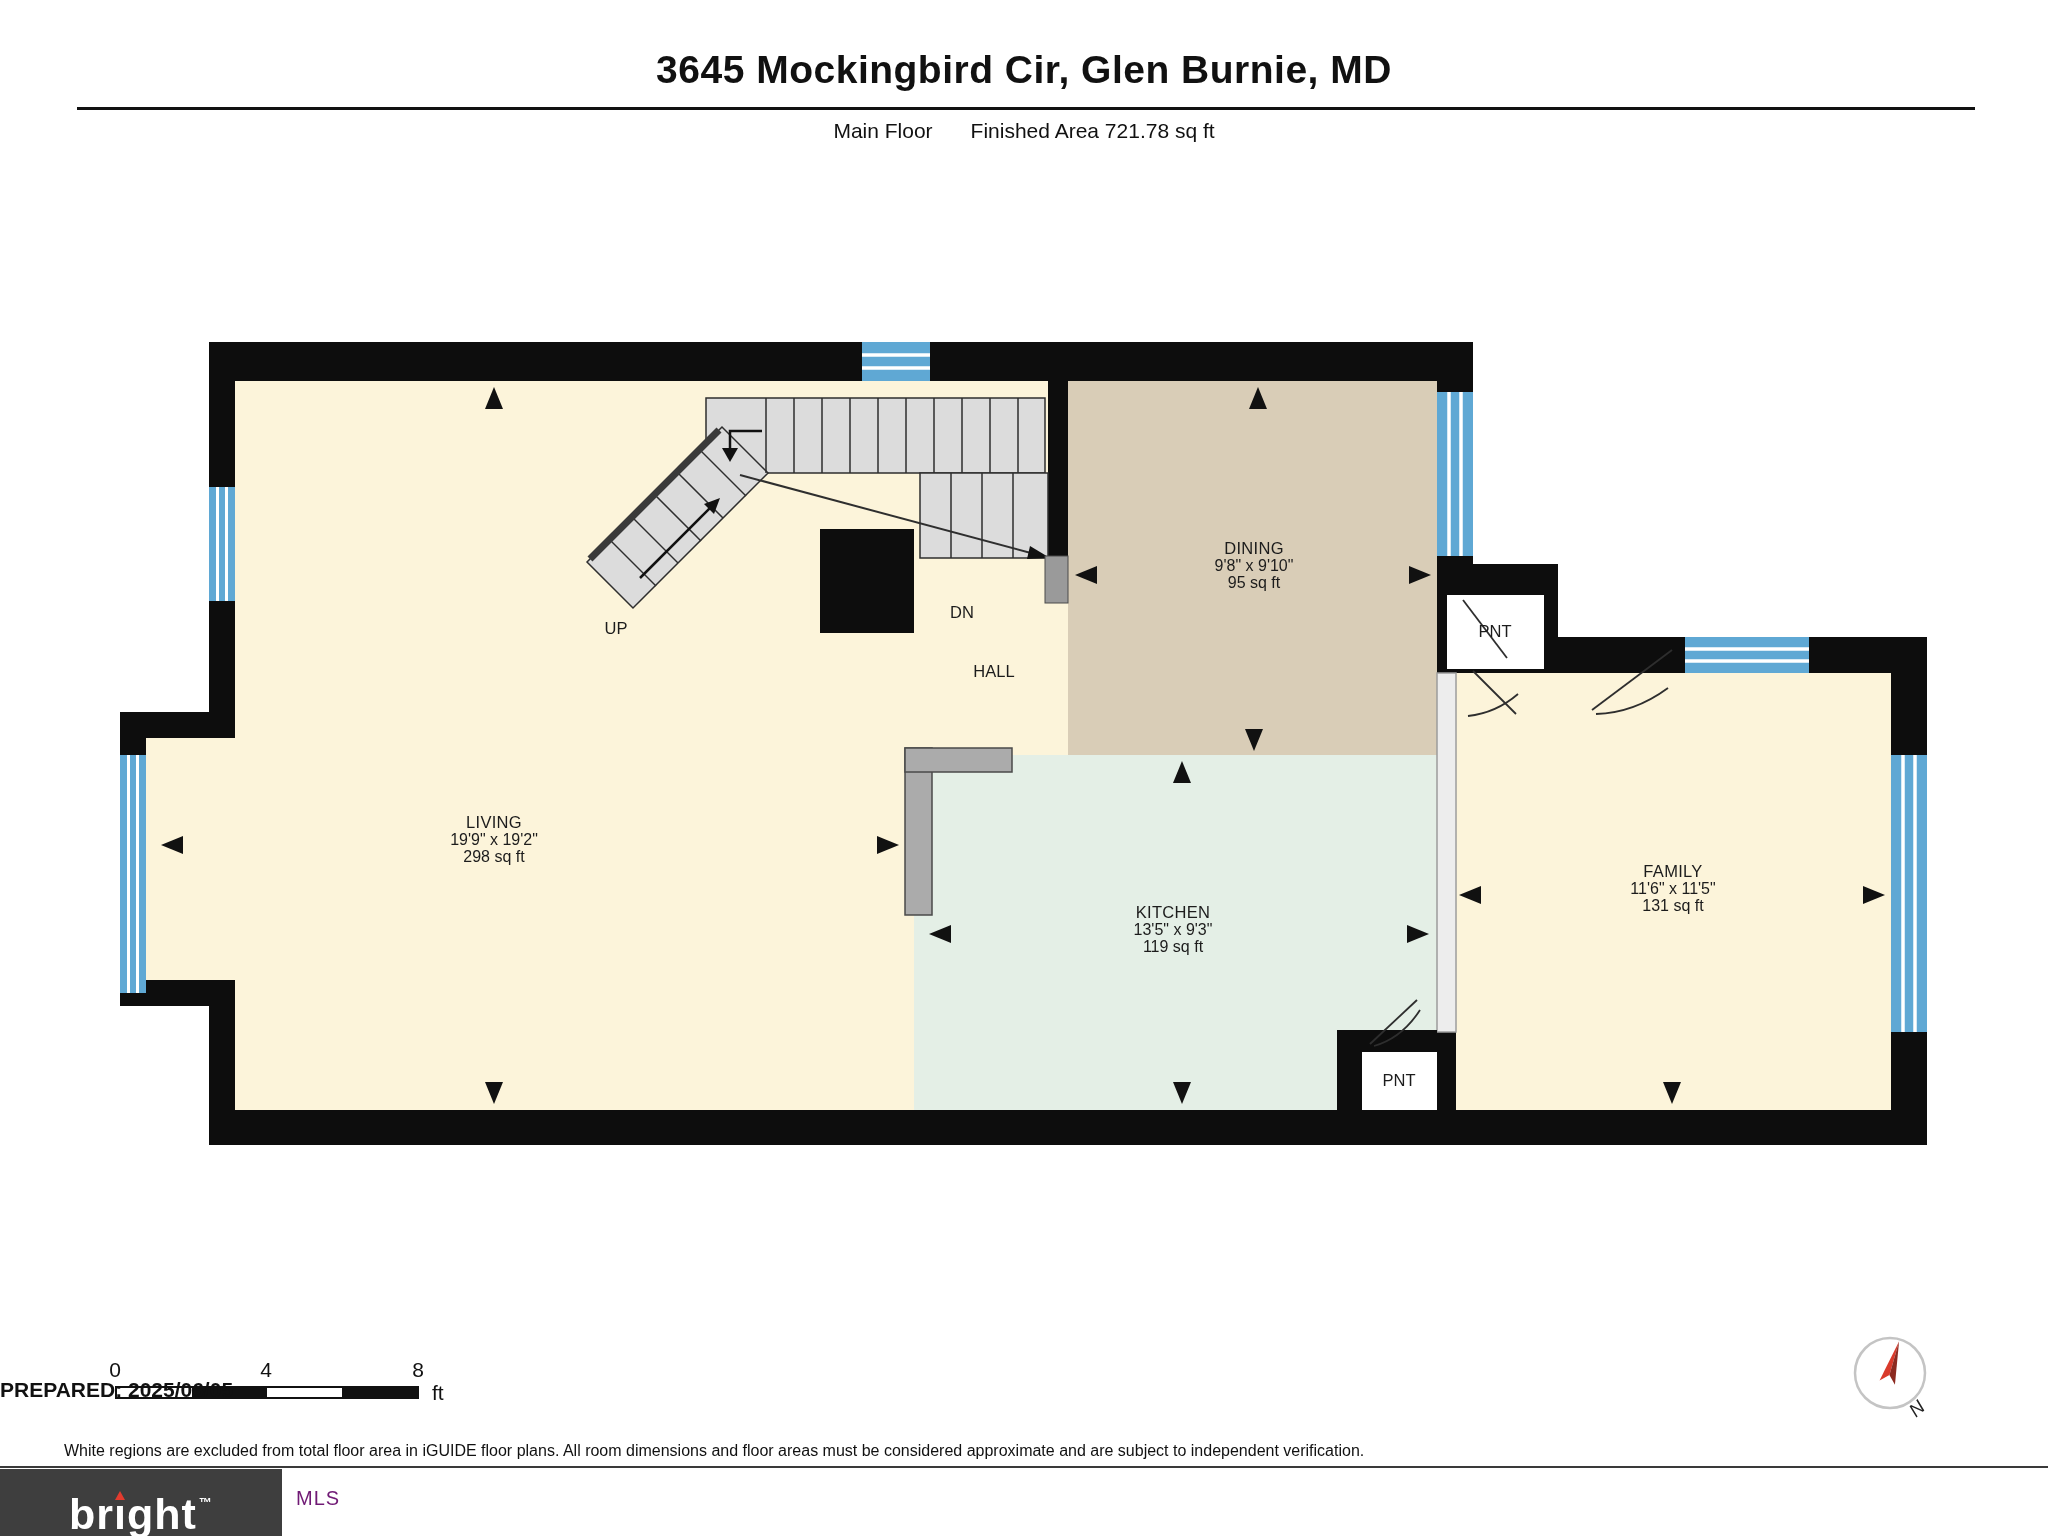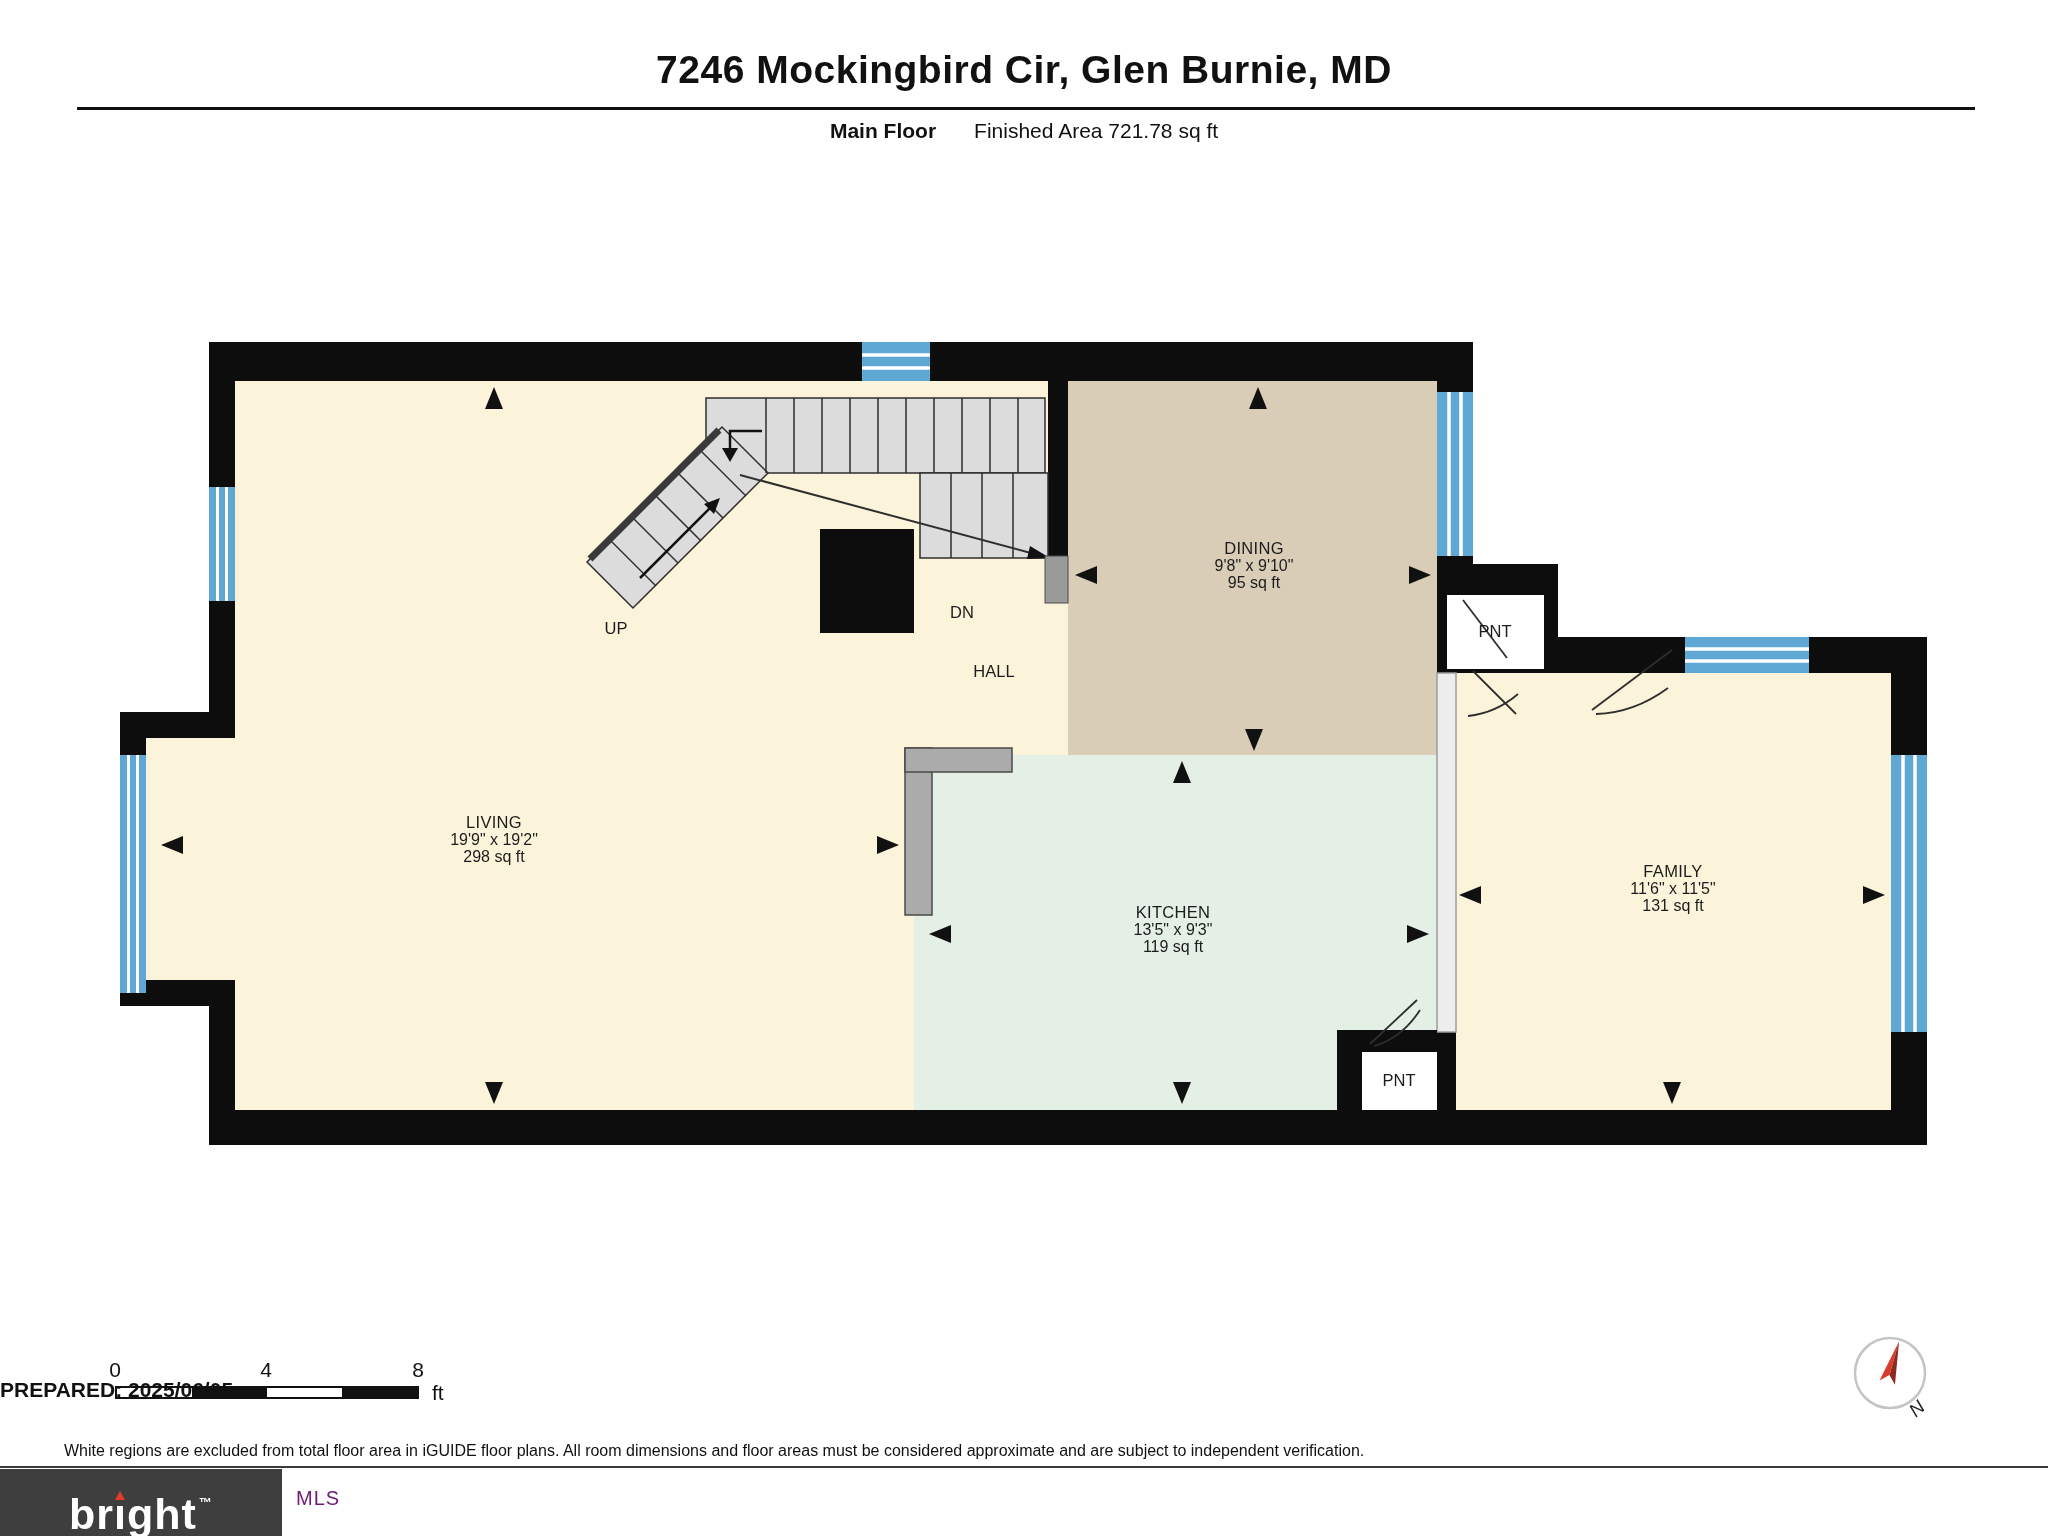--- a/index.html
+++ b/index.html
@@ -4,21 +4,21 @@
 <style>
   *{margin:0;padding:0;box-sizing:border-box}
   html,body{background:#fff}
   body{width:2048px;height:1536px;font-family:"Liberation Sans",sans-serif;color:#111;position:relative;overflow:hidden}
   .page{position:relative;width:2048px;height:1536px;background:#fff}
 
   
   .title{position:absolute;top:48px;left:0;width:100%;text-align:center;font-size:39px;font-weight:bold;letter-spacing:.5px}
   .title-rule{position:absolute;top:107px;left:77px;width:1898px;height:3px;background:#111}
   .subtitle{position:absolute;top:119px;left:0;width:100%;text-align:center;font-size:21px}
-  .subtitle .floor-label{font-weight:bold;margin-right:38px}
+  .subtitle .floor-label{font-weight:normal;margin-right:38px}
 
   
   .plan-svg{position:absolute;top:0;left:0}
   .room-name{font-size:16.5px;fill:#1c1c1c;text-anchor:middle;letter-spacing:.3px}
   .room-sub{font-size:16px;fill:#1c1c1c;text-anchor:middle}
   .small-label{font-size:16.5px;fill:#1c1c1c;text-anchor:middle}
 
   
   .scalebar-num{position:absolute;top:1358px;width:30px;text-align:center;font-size:21px}
   .num0{left:100px}.num4{left:251px}.num8{left:403px}
@@ -35,21 +35,21 @@
   .logo-i{position:relative;display:inline-block}
   .red-dot{position:absolute;left:1px;top:-2px;width:0;height:0;border-left:5px solid transparent;border-right:5px solid transparent;border-bottom:9px solid #e23b2e}
   .tm{font-size:13px;vertical-align:top;position:relative;top:3px;margin-left:2px;font-weight:bold}
   .logo-mls{position:absolute;left:296px;top:1487px;font-size:20px;color:#701a75;letter-spacing:1px}
 </style>
 </head>
 <body>
 
 <div class="page">
 
-  <div class="title">7246 Mockingbird Cir, Glen Burnie, MD</div>
+  <div class="title">3645 Mockingbird Cir, Glen Burnie, MD</div>
   <div class="title-rule"></div>
   <div class="subtitle">
     <span class="floor-label">Main Floor</span><span class="area-label">Finished Area 721.78 sq ft</span>
   </div>
 
   <svg class="plan-svg" width="2048" height="1536" viewBox="0 0 2048 1536">
 
     <polygon fill="#0d0d0d" points="209,342 1473,342 1473,564 1558,564 1558,637 1927,637 1927,1145 209,1145 209,1006 120,1006 120,712 209,712"></polygon>
 
     <polygon fill="#fcf4da" points="235,381 1068,381 1068,755 914,755 914,1110 235,1110 235,980 146,980 146,738 235,738"></polygon>

